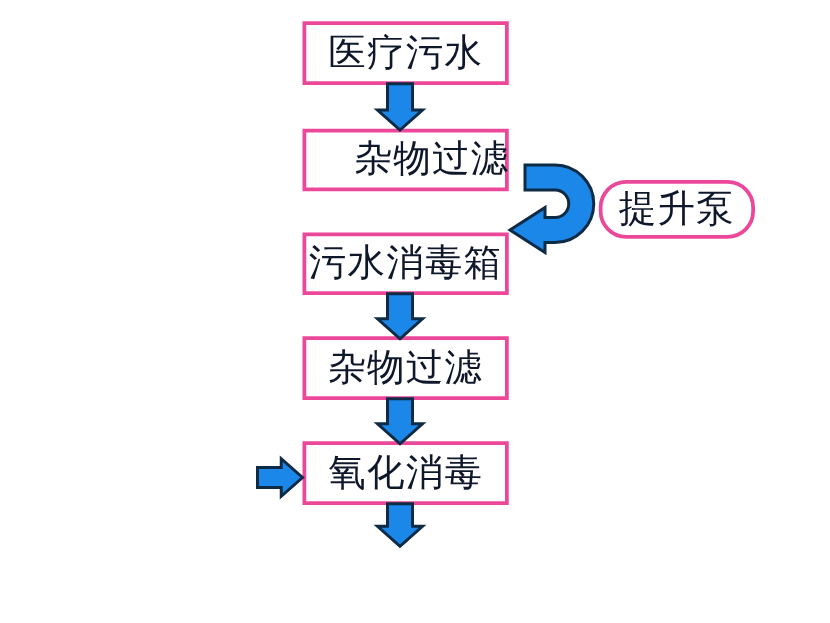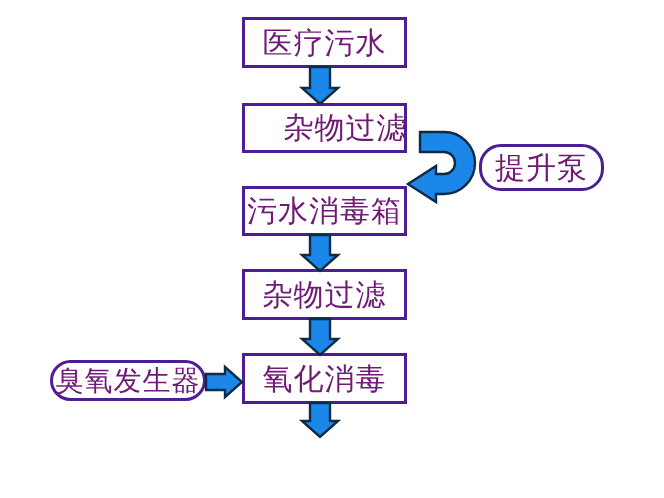--- a/index.html
+++ b/index.html
@@ -12,22 +12,22 @@
     width: 664px;
     height: 498px;
     background: #ffffff;
     overflow: hidden;
     font-family: "Liberation Serif", "DejaVu Serif", serif;
   }
   .node {
     position: absolute;
     box-sizing: border-box;
     background: #ffffff;
-    border: 3px solid #4c1d95;
-    color: #701a75;
+    border: 3px solid #ec4899;
+    color: #0f172a;
     display: flex;
     align-items: center;
     justify-content: center;
     font-size: 30px;
     line-height: 1;
     white-space: nowrap;
     letter-spacing: 1px;
   }
   .node.rounded {
     border-radius: 22px;
@@ -62,21 +62,20 @@
 
   <div class="node node-disinfection-tank">污水消毒箱</div>
 
   <div class="node node-natural-settling">杂物过滤</div>
 
   <div class="node node-oxidation">氧化消毒</div>
 
 
   <div class="node rounded node-lift-pump">提升泵</div>
 
-  <div class="node rounded node-ozone-generator">臭氧发生器</div>
 
   <svg class="arrows" width="664" height="498" viewBox="0 0 664 498">
 
     <path d="M310,67 H330 V88 H338 L320,104 L302,88 H310 Z" fill="#1B87E8" stroke="#0D2B45"></path>
 
     <path d="M420,132 H444 A31,31 0 0 1 475,163 A31,31 0 0 1 444,194 H436 V202 L408,184 L436,166 V174 H444 A11,11 0 0 0 455,163 A11,11 0 0 0 444,152 H420 Z" fill="#1B87E8" stroke="#0D2B45"></path>
 
     <path d="M310,235 H330 V255 H338 L320,271 L302,255 H310 Z" fill="#1B87E8" stroke="#0D2B45"></path>
 
     <path d="M310,319 H330 V339 H338 L320,355 L302,339 H310 Z" fill="#1B87E8" stroke="#0D2B45"></path>

